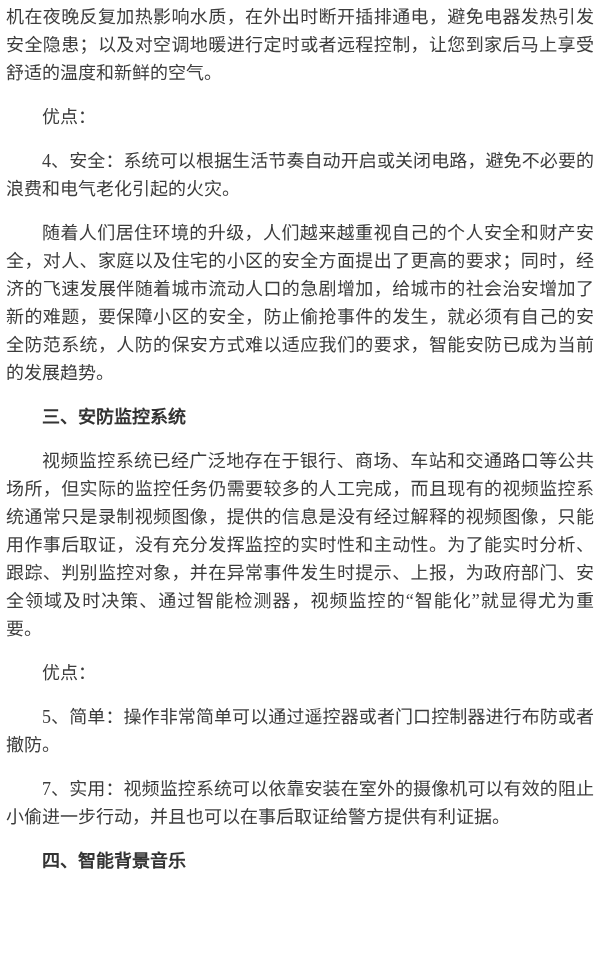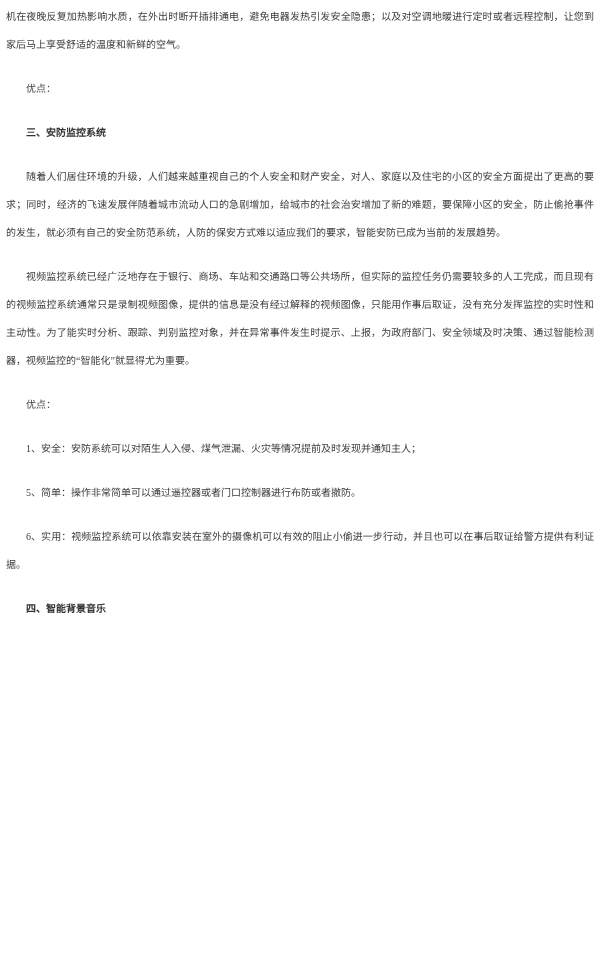--- a/index.html
+++ b/index.html
@@ -12,21 +12,21 @@
     height: 965px;
     overflow: hidden;
   }
   .doc-page {
     box-sizing: border-box;
     width: 600px;
     height: 965px;
     padding: 3px 6px 0 6px;
     background: #ffffff;
     font-family: "Liberation Serif", "DejaVu Serif", serif;
-    font-size: 10px;
+    font-size: 18px;
     line-height: 28px;
     color: #3c3c3c;
     text-align: justify;
   }
   .doc-page p {
     margin: 0 0 16px 0;
     padding: 0;
   }
   .doc-page p.indent {
     text-indent: 2em;
@@ -36,22 +36,22 @@
     color: #333333;
   }
 </style>
 </head>
 <body>
 
 <div class="doc-page">
   <div id="doc-body">
       <p class="">机在夜晚反复加热影响水质，在外出时断开插排通电，避免电器发热引发安全隐患；以及对空调地暖进行定时或者远程控制，让您到家后马上享受舒适的温度和新鲜的空气。</p>
       <p class="indent">优点：</p>
+      <p class="indent">4、安全：系统可以根据生活节奏自动开启或关闭电路，避免不必要的浪费和电气老化引起的火灾。</p>
+      <p class="indent">随着人们居住环境的升级，人们越来越重视自己的个人安全和财产安全，对人、家庭以及住宅的小区的安全方面提出了更高的要求；同时，经济的飞速发展伴随着城市流动人口的急剧增加，给城市的社会治安增加了新的难题，要保障小区的安全，防止偷抢事件的发生，就必须有自己的安全防范系统，人防的保安方式难以适应我们的要求，智能安防已成为当前的发展趋势。</p>
       <p class="indent heading">三、安防监控系统</p>
-      <p class="indent">随着人们居住环境的升级，人们越来越重视自己的个人安全和财产安全，对人、家庭以及住宅的小区的安全方面提出了更高的要求；同时，经济的飞速发展伴随着城市流动人口的急剧增加，给城市的社会治安增加了新的难题，要保障小区的安全，防止偷抢事件的发生，就必须有自己的安全防范系统，人防的保安方式难以适应我们的要求，智能安防已成为当前的发展趋势。</p>
       <p class="indent">视频监控系统已经广泛地存在于银行、商场、车站和交通路口等公共场所，但实际的监控任务仍需要较多的人工完成，而且现有的视频监控系统通常只是录制视频图像，提供的信息是没有经过解释的视频图像，只能用作事后取证，没有充分发挥监控的实时性和主动性。为了能实时分析、跟踪、判别监控对象，并在异常事件发生时提示、上报，为政府部门、安全领域及时决策、通过智能检测器，视频监控的“智能化”就显得尤为重要。</p>
       <p class="indent">优点：</p>
-      <p class="indent">1、安全：安防系统可以对陌生人入侵、煤气泄漏、火灾等情况提前及时发现并通知主人；</p>
       <p class="indent">5、简单：操作非常简单可以通过遥控器或者门口控制器进行布防或者撤防。</p>
-      <p class="indent">6、实用：视频监控系统可以依靠安装在室外的摄像机可以有效的阻止小偷进一步行动，并且也可以在事后取证给警方提供有利证据。</p>
+      <p class="indent">7、实用：视频监控系统可以依靠安装在室外的摄像机可以有效的阻止小偷进一步行动，并且也可以在事后取证给警方提供有利证据。</p>
       <p class="indent heading">四、智能背景音乐</p>
     </div>
 </div>
 
 </body></html>

